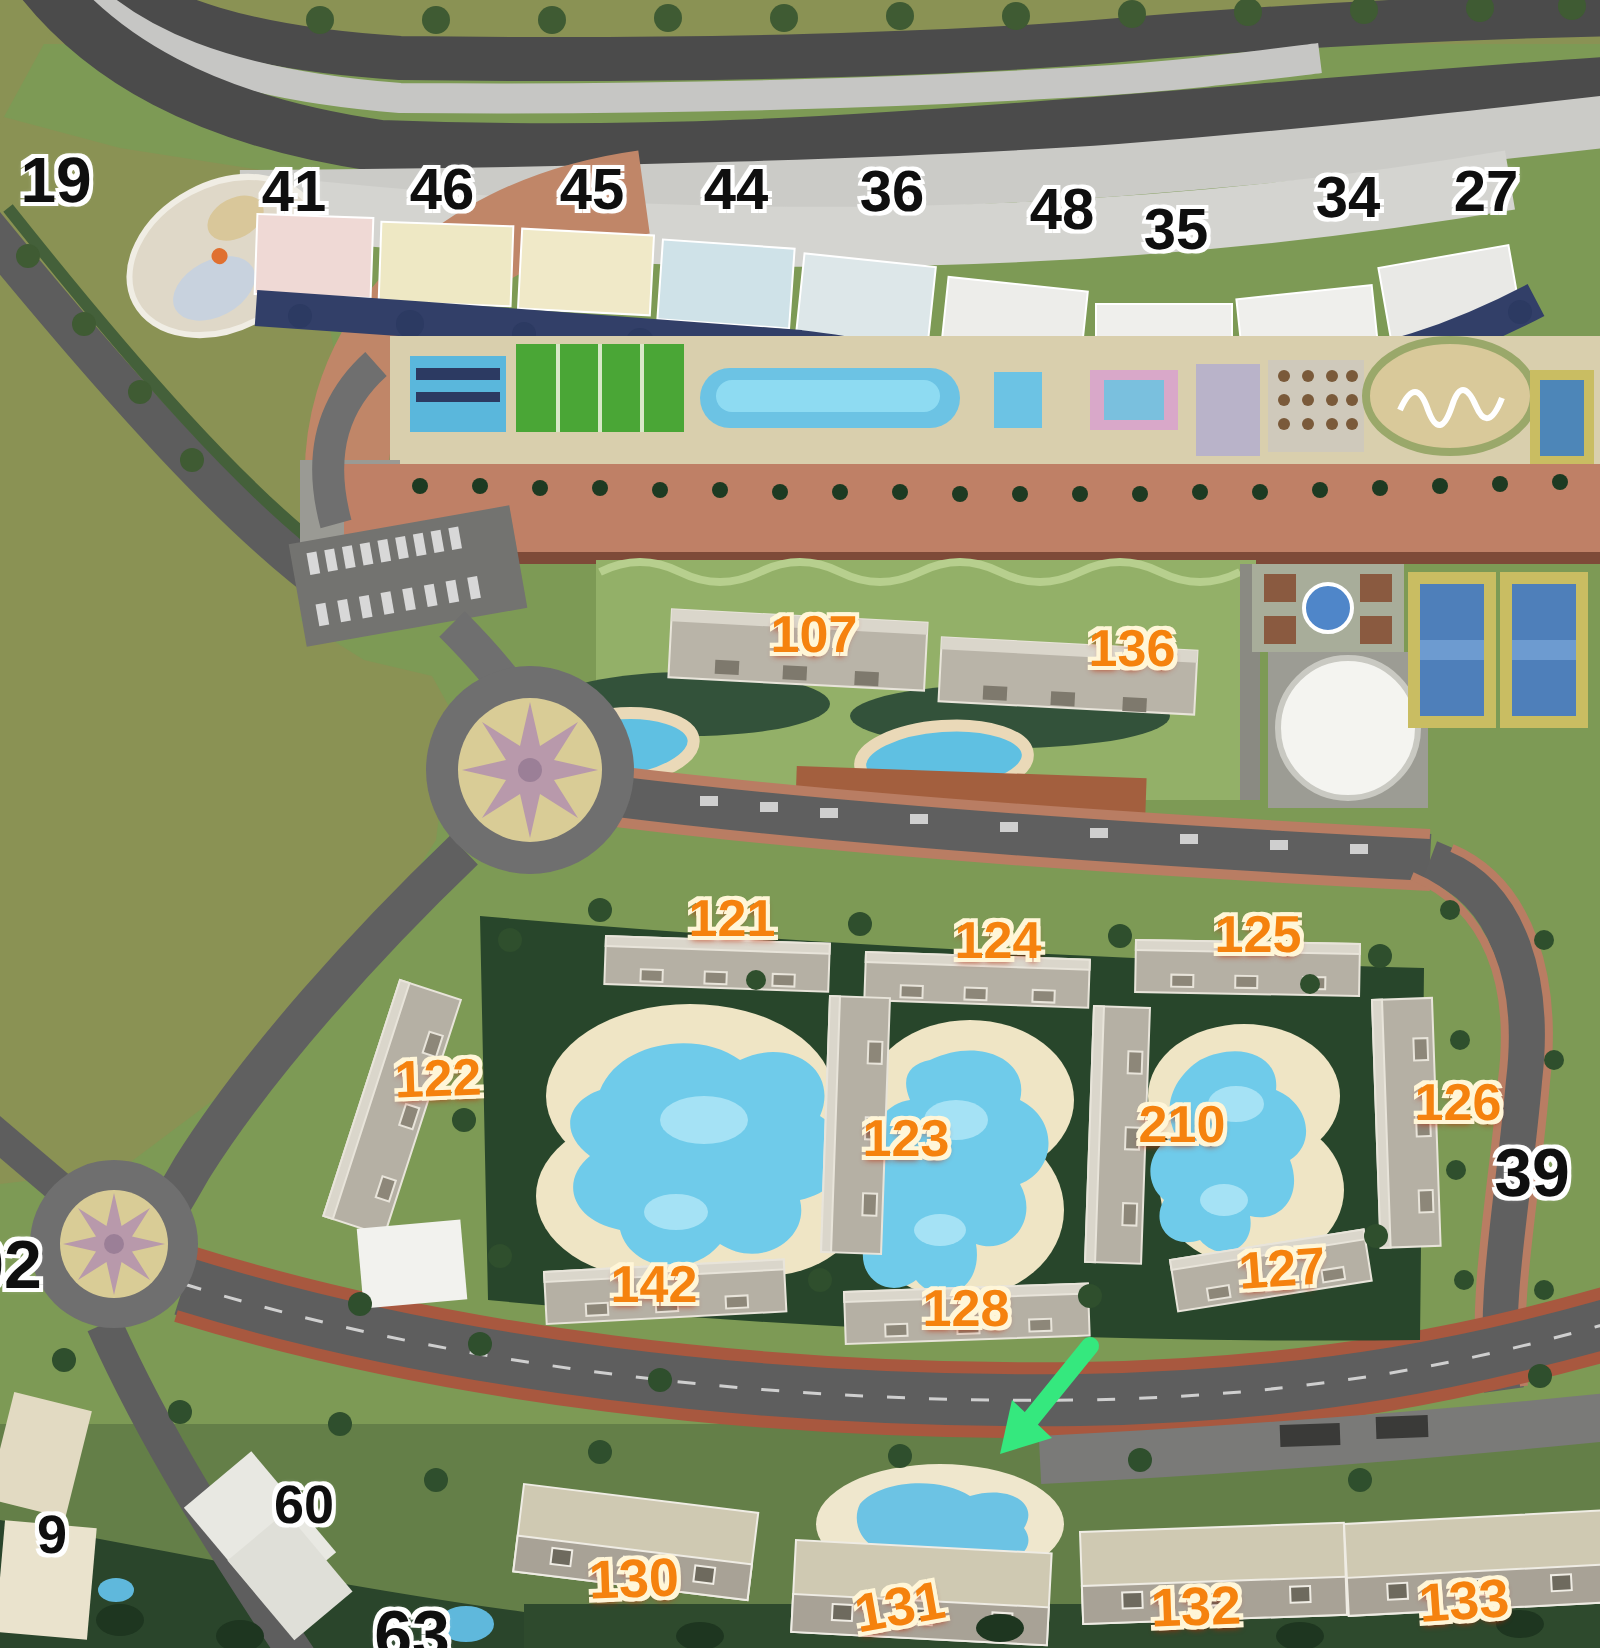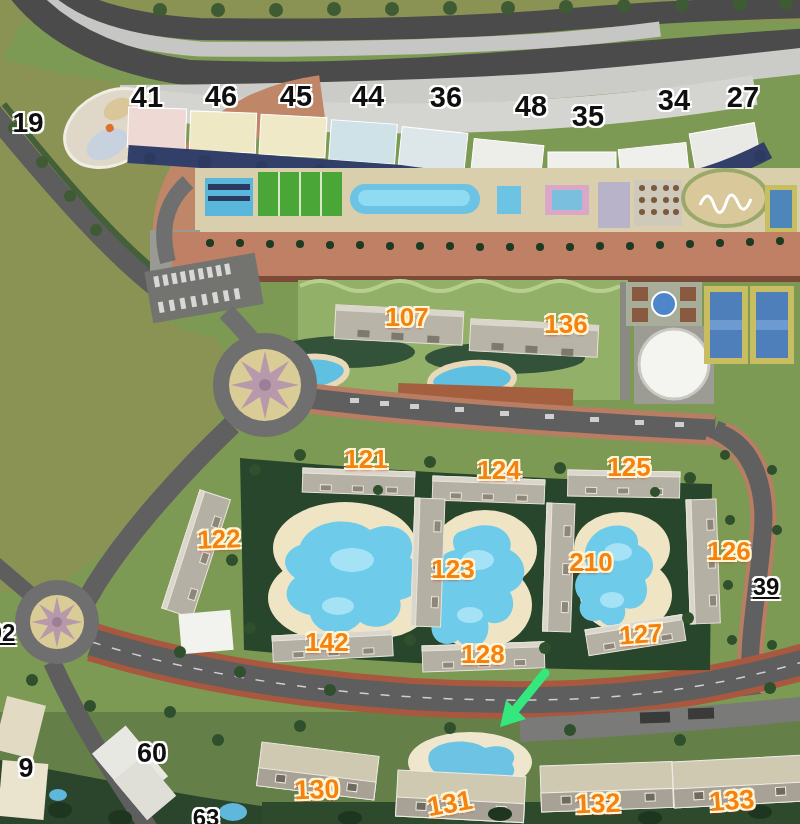--- a/index.html
+++ b/index.html
@@ -3,21 +3,21 @@
 <meta charset="utf-8">
 <style>
   html,body{margin:0;padding:0;background:#555;font-family:"Liberation Sans",sans-serif;}
   #scene{position:relative;width:800px;height:824px;overflow:hidden;background:#7d9a55;}
   #scene svg{position:absolute;left:0;top:0;}
   .lbl{position:absolute;transform:translate(-50%,-50%);font-weight:bold;line-height:1;white-space:nowrap;user-select:none;}
   .num-k{color:#0f0f0f;font-size:29px;
     text-shadow:-2px -2px 0 #fff,2px -2px 0 #fff,-2px 2px 0 #fff,2px 2px 0 #fff,0 0 3px #fff;}
   .num-o{color:#f5820e;font-size:26px;
     text-shadow:-2px -2px 0 #fff6d8,2px -2px 0 #fff6d8,-2px 2px 0 #fff6d8,2px 2px 0 #fff6d8,0 2px 3px rgba(190,40,0,.85);}
-  .sz32{font-size:28px;margin-top:33px;} .sz30{font-size:24px;text-decoration:underline;} .sz27{font-size:27px;}
+  .sz32{font-size:32px;} .sz30{font-size:34px;} .sz27{font-size:27px;}
   .rot-m10{transform:translate(-50%,-50%) rotate(-10deg);}
   .rot-m4{transform:translate(-50%,-50%) rotate(-4deg);}
   .rot-m2{transform:translate(-50%,-50%) rotate(-2deg);}
 </style>
 </head>
 <body>
 
 <div id="scene">
 <svg width="800" height="824" viewBox="0 0 800 824">
 

